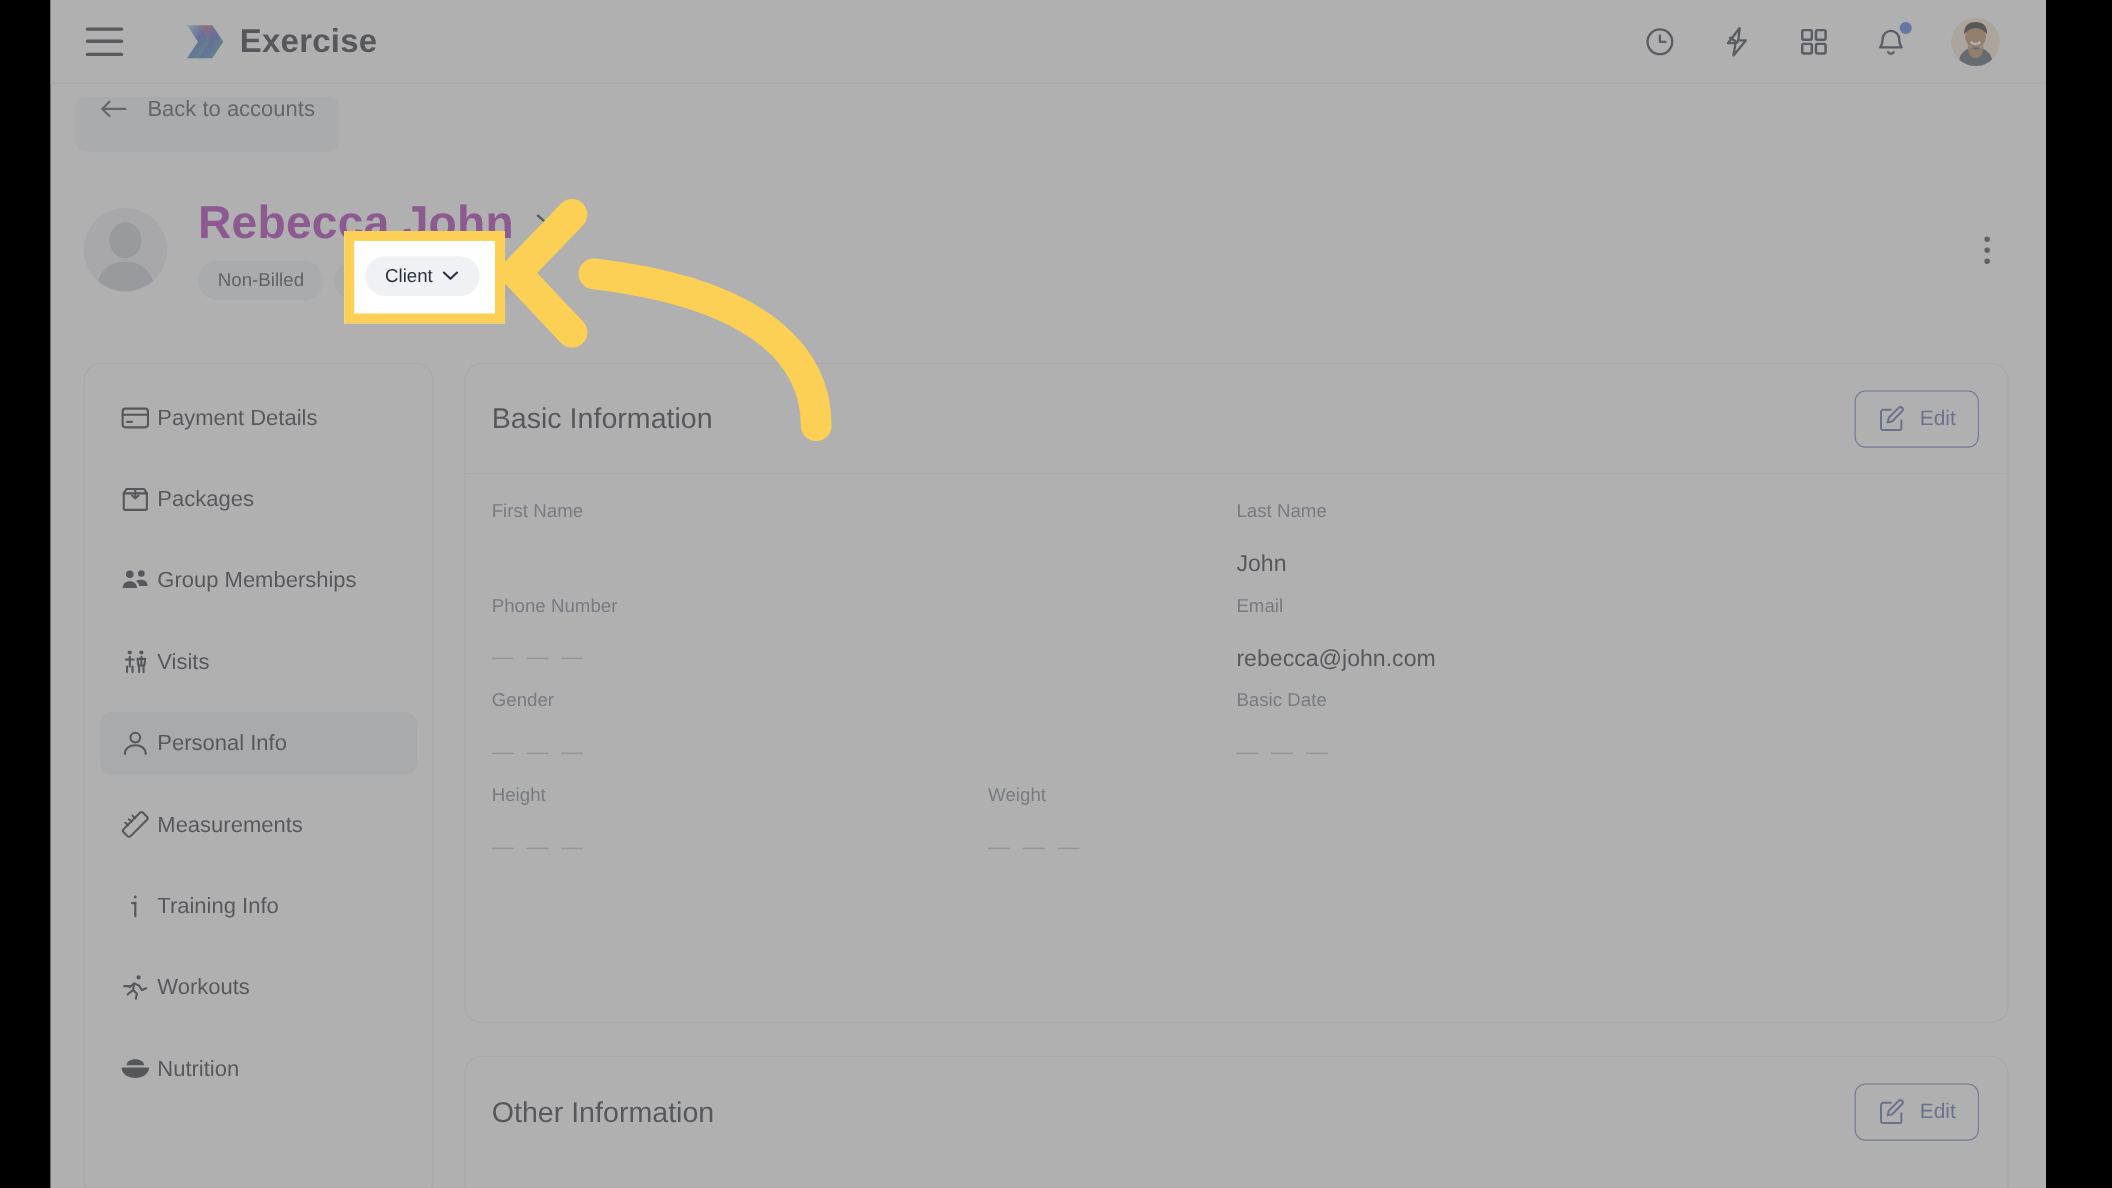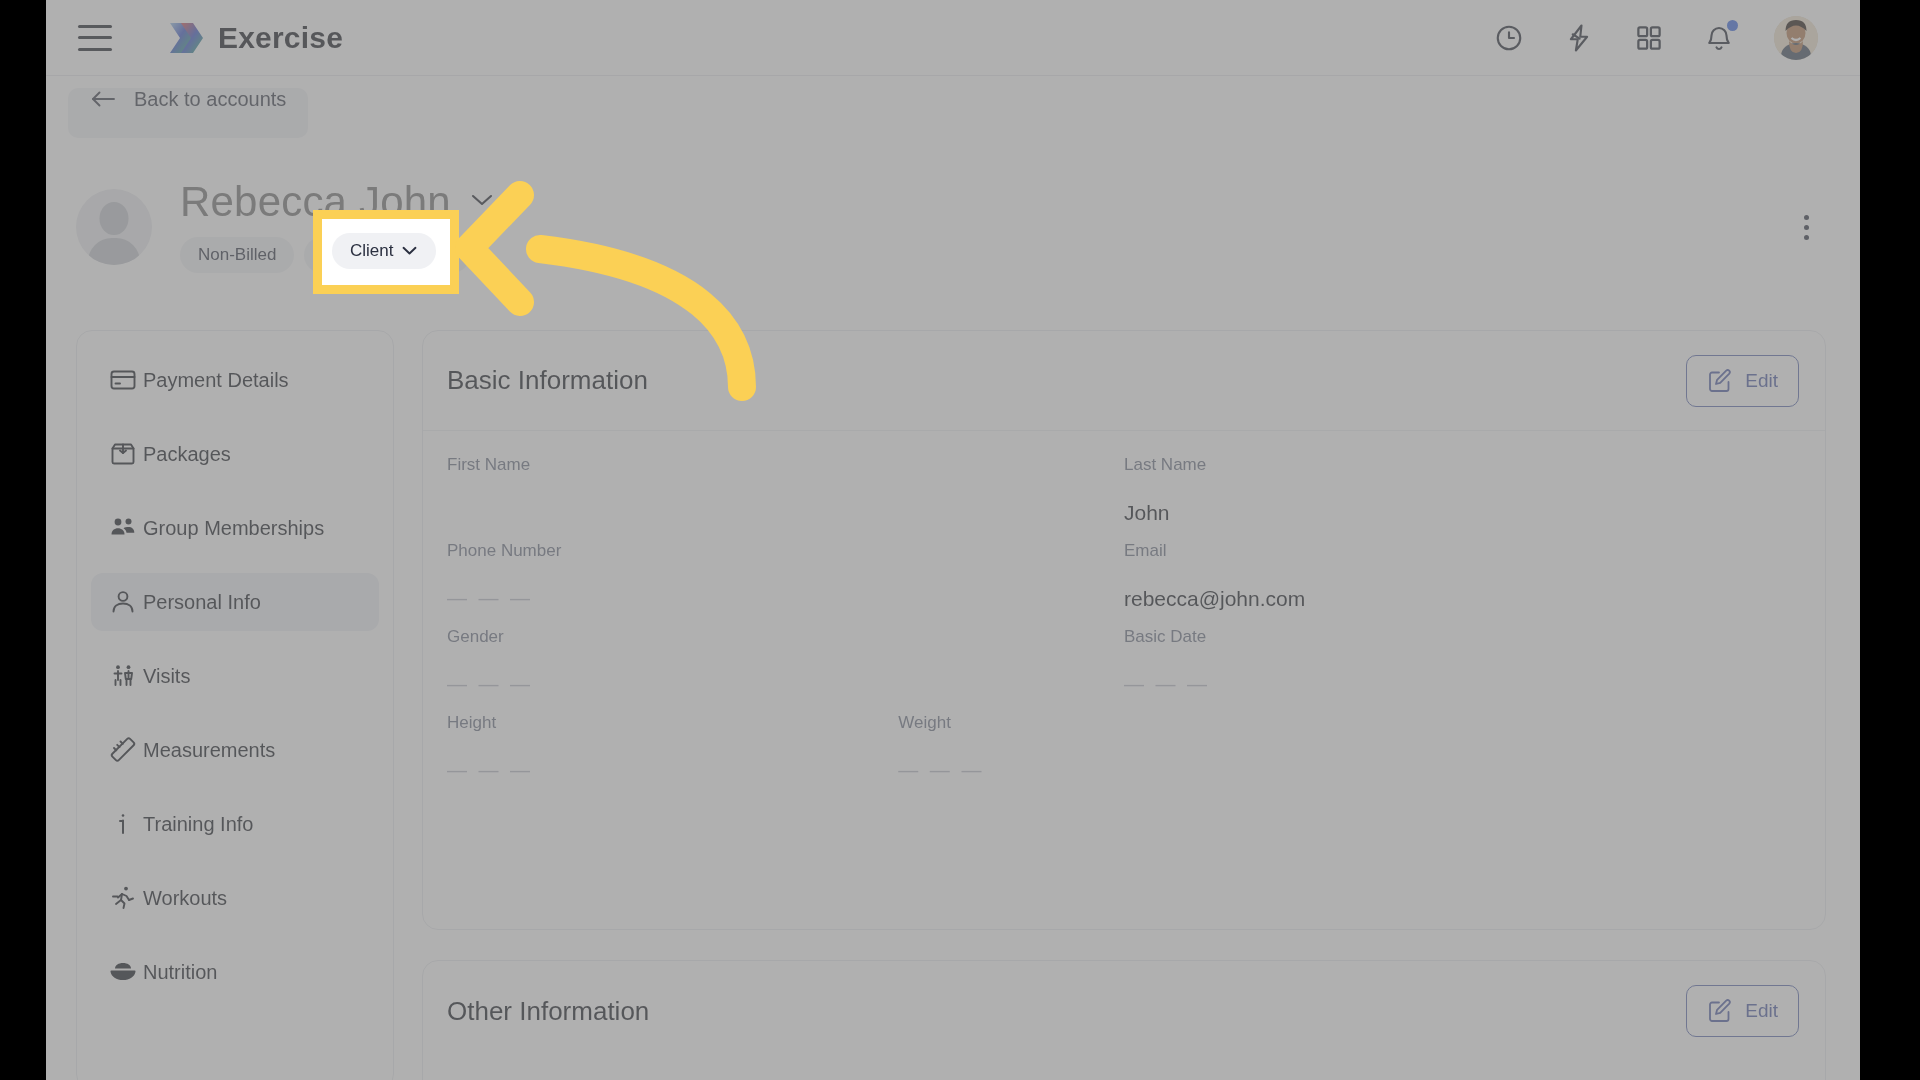--- a/index.html
+++ b/index.html
@@ -94,21 +94,21 @@
     content:""; position:absolute; left:50%; top:13px; transform:translateX(-50%);
     width: 29px; height: 33px; border-radius: 50%; background:#c2c5cc;
   }
   .prof-avatar::after {
     content:""; position:absolute; left:50%; top:49px; transform:translateX(-50%);
     width: 52px; height: 42px; border-radius: 24px 24px 8px 8px; background:#c2c5cc;
   }
   .prof-body { margin-left: 28px; }
   .prof-namerow { display:flex; align-items:center; gap: 18px; }
   .prof-name {
-    font-size: 42px; font-weight: 400; color:#737373; letter-spacing:.2px;
+    font-size: 42px; font-weight: 700; color:#a21caf; letter-spacing:.2px;
     line-height: 1.0;
   }
   .chev-name { color:#1b1f29; }
   .badges { display:flex; align-items:center; gap: 10px; margin-top: 14px; }
   .badge {
     height: 36px; padding: 0 18px; border-radius: 18px;
     background:#f0f1f4; color:#2b3040; font-size: 17px;
     display:flex; align-items:center; gap: 8px;
   }
   .badge .chev { margin-left: 2px; }
@@ -347,48 +347,48 @@
           <svg viewBox="0 0 28 28" fill="currentColor">
             <circle cx="9" cy="8" r="3.4"></circle>
             <circle cx="19.5" cy="7.4" r="3"></circle>
             <path d="M2.5 20.5 c0 -4 3 -6.2 6.5 -6.2 s6.5 2.2 6.5 6.2 z"></path>
             <path d="M14.5 14.2 c1.4 -0.8 3.2 -1.1 5 -1.1 c3.2 0 5.8 2 5.8 5.6 h-7.8 c-0.2 -1.9 -1.1 -3.4 -3 -4.5 z"></path>
           </svg>
         </span>
         <span class="txt">Group Memberships</span>
       </div>
 
-      <div class="sideitem active">
-        <span class="ico">
-          <svg viewBox="0 0 28 28" fill="none" stroke="currentColor" stroke-width="1.9" stroke-linecap="round" stroke-linejoin="round">
-            <circle cx="14" cy="8.5" r="4.4"></circle>
-            <path d="M4.5 23.5 c0 -5.2 4.2 -8 9.5 -8 s9.5 2.8 9.5 8"></path>
-          </svg>
-        </span>
-        <span class="txt">Personal Info</span>
-      </div>
-
       <div class="sideitem">
         <span class="ico">
           <svg viewBox="0 0 28 28" fill="none" stroke="currentColor" stroke-width="1.9" stroke-linecap="round" stroke-linejoin="round">
             <circle cx="9" cy="5.2" r="1.9" fill="currentColor" stroke="none"></circle>
             <path d="M9 9 V18"></path>
               <path d="M5.5 11.5 H12.5"></path>
             <path d="M6.5 18 V23"></path>
               <path d="M11.5 18 V23"></path>
             <circle cx="19.5" cy="5.2" r="1.9" fill="currentColor" stroke="none"></circle>
             <path d="M19.5 9 V16"></path>
             <path d="M16 11 L16.8 17 H22.2 L23 11 Z"></path>
             <path d="M17.5 17 V23"></path>
               <path d="M21.5 17 V23"></path>
           </svg>
         </span>
         <span class="txt">Visits</span>
       </div>
 
+      <div class="sideitem active">
+        <span class="ico">
+          <svg viewBox="0 0 28 28" fill="none" stroke="currentColor" stroke-width="1.9" stroke-linecap="round" stroke-linejoin="round">
+            <circle cx="14" cy="8.5" r="4.4"></circle>
+            <path d="M4.5 23.5 c0 -5.2 4.2 -8 9.5 -8 s9.5 2.8 9.5 8"></path>
+          </svg>
+        </span>
+        <span class="txt">Personal Info</span>
+      </div>
+
       <div class="sideitem">
         <span class="ico">
           <svg viewBox="0 0 28 28" fill="none" stroke="currentColor" stroke-width="1.9" stroke-linecap="round" stroke-linejoin="round">
             <rect x="1.5" y="9" width="25" height="9" rx="2" transform="rotate(-45 14 13.5)"></rect>
             <path d="M11.5 5.5 L13.8 7.8"></path>
             <path d="M8.2 8.8 L10.5 11.1"></path>
             <path d="M5 12 L7.3 14.3"></path>
           </svg>
         </span>
         <span class="txt">Measurements</span>

